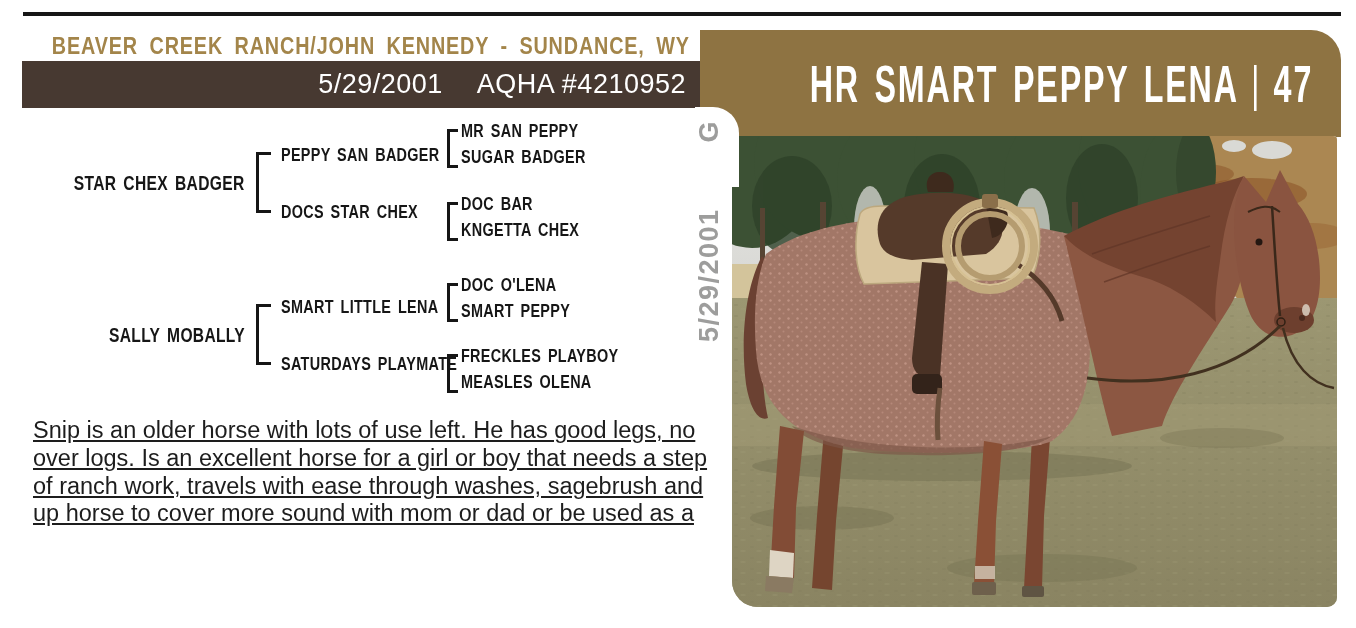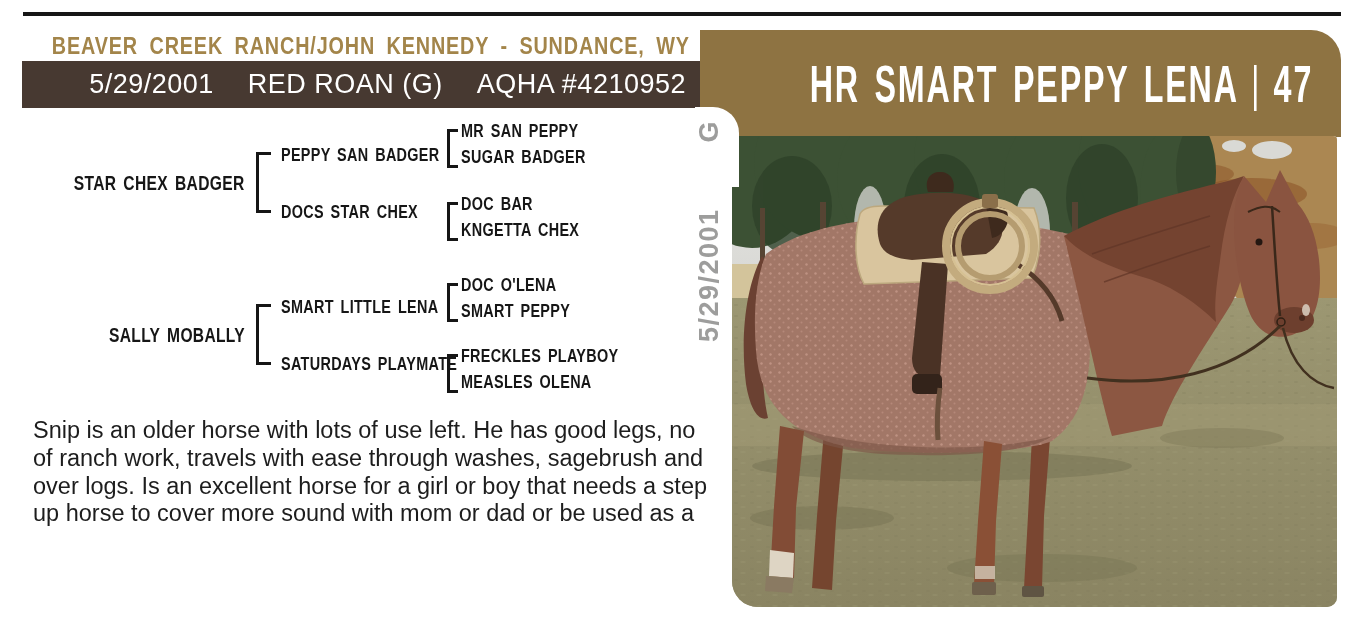--- a/index.html
+++ b/index.html
@@ -58,42 +58,41 @@
     position:absolute; color:#161616; font-weight:700; white-space:nowrap;
     font-size:18px; letter-spacing:.4px; word-spacing:3px;
     transform:scaleX(.8); transform-origin:left center;
   }
   .ped-name.g1 { font-size:19.5px; transform:scaleX(.8); transform-origin:right center; }
   .bracket { position:absolute; border-left:3px solid #161616; border-top:3px solid #161616; border-bottom:3px solid #161616; }
   .bracket.g2 { width:15px; }
   .bracket.g3 { width:11px; }
 
   
-  .description { position:absolute; left:33px; top:417px; color:#1d1d1d; font-size:23.5px; line-height:27.8px; }
+  .description { position:absolute; left:33px; top:417px; color:#1d1d1d; font-size:23.5px; line-height:27.8px;text-decoration:underline; }
   .description .line { white-space:nowrap; }
 
   
   .photo {
     position:absolute; left:732px; top:136px; width:605px; height:471px;
     border-radius:4px 4px 10px 26px; overflow:hidden; z-index:2; background:#9b9673;
   }
   .photo svg { display:block; }
 </style>
 </head>
 <body>
 
 <div class="page">
 
   <div class="top-rule"></div>
 
   <div class="owner-line">BEAVER CREEK RANCH/JOHN KENNEDY - SUNDANCE, WY</div>
 
   <div class="info-bar">
     <span>5/29/2001</span>
-    <span>RED ROAN (G)</span>
     <span>AQHA #4210952</span>
   </div>
 
   <div class="title-block">
     <div class="title-line">
       <span>HR SMART PEPPY LENA</span>
       <span class="title-sep">|</span>
       <span>47</span>
     </div>
   </div>
@@ -123,22 +122,22 @@
     <div class="ped-name" style="left:461px; top:275px;">DOC O'LENA</div>
     <div class="ped-name" style="left:461px; top:301px;">SMART PEPPY</div>
 
     <div class="bracket g3" style="left:447px; top:354px; height:39px;"></div>
     <div class="ped-name" style="left:461px; top:346px;">FRECKLES PLAYBOY</div>
     <div class="ped-name" style="left:461px; top:372px;">MEASLES OLENA</div>
   </div>
 
   <div class="description">
     <div class="line">Snip is an older horse with lots of use left. He has good legs, no</div>
+    <div class="line">over logs. Is an excellent horse for a girl or boy that needs a step</div>
     <div class="line">of ranch work, travels with ease through washes, sagebrush and</div>
-    <div class="line">over logs. Is an excellent horse for a girl or boy that needs a step</div>
     <div class="line">up horse to cover more sound with mom or dad or be used as a</div>
   </div>
 
   <div class="photo">
     <svg viewBox="0 0 605 471" width="605" height="471" preserveAspectRatio="none">
       <defs>
         <linearGradient id="skyGrad" x1="0" y1="0" x2="0" y2="1">
           <stop offset="0" stop-color="#e8e8e5"></stop>
             <stop offset="1" stop-color="#d4d4d0"></stop>
         </linearGradient>

